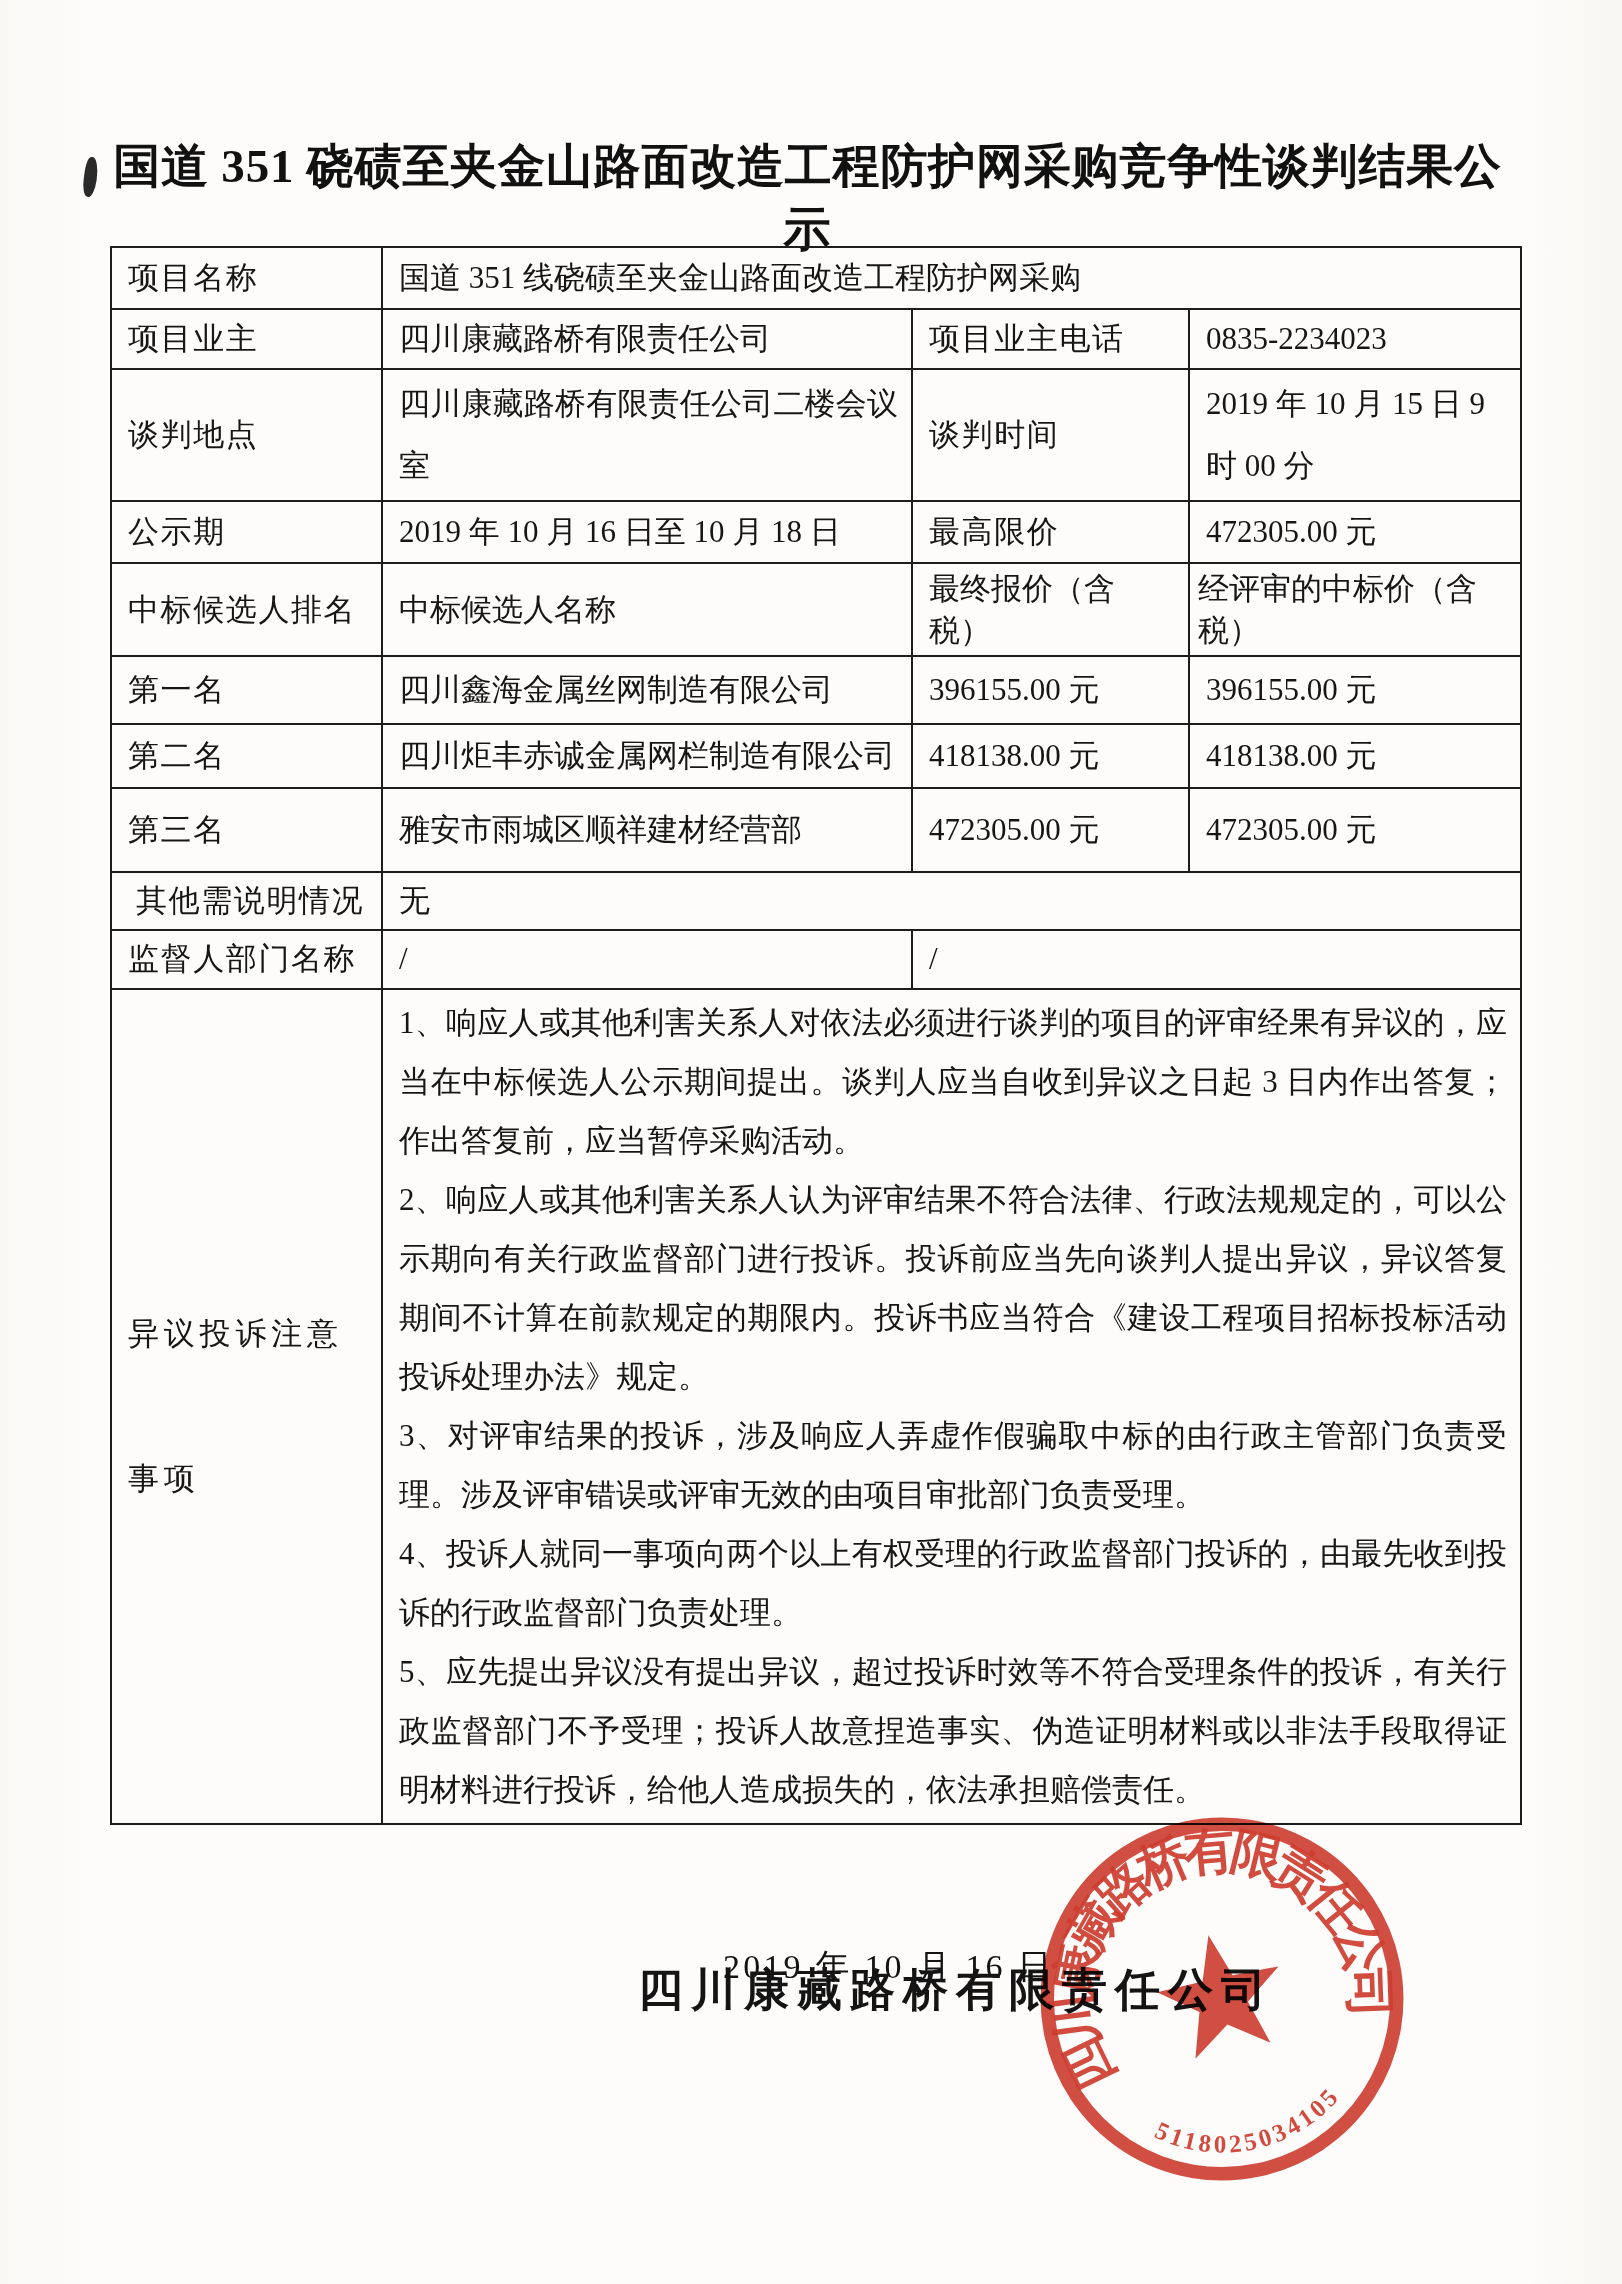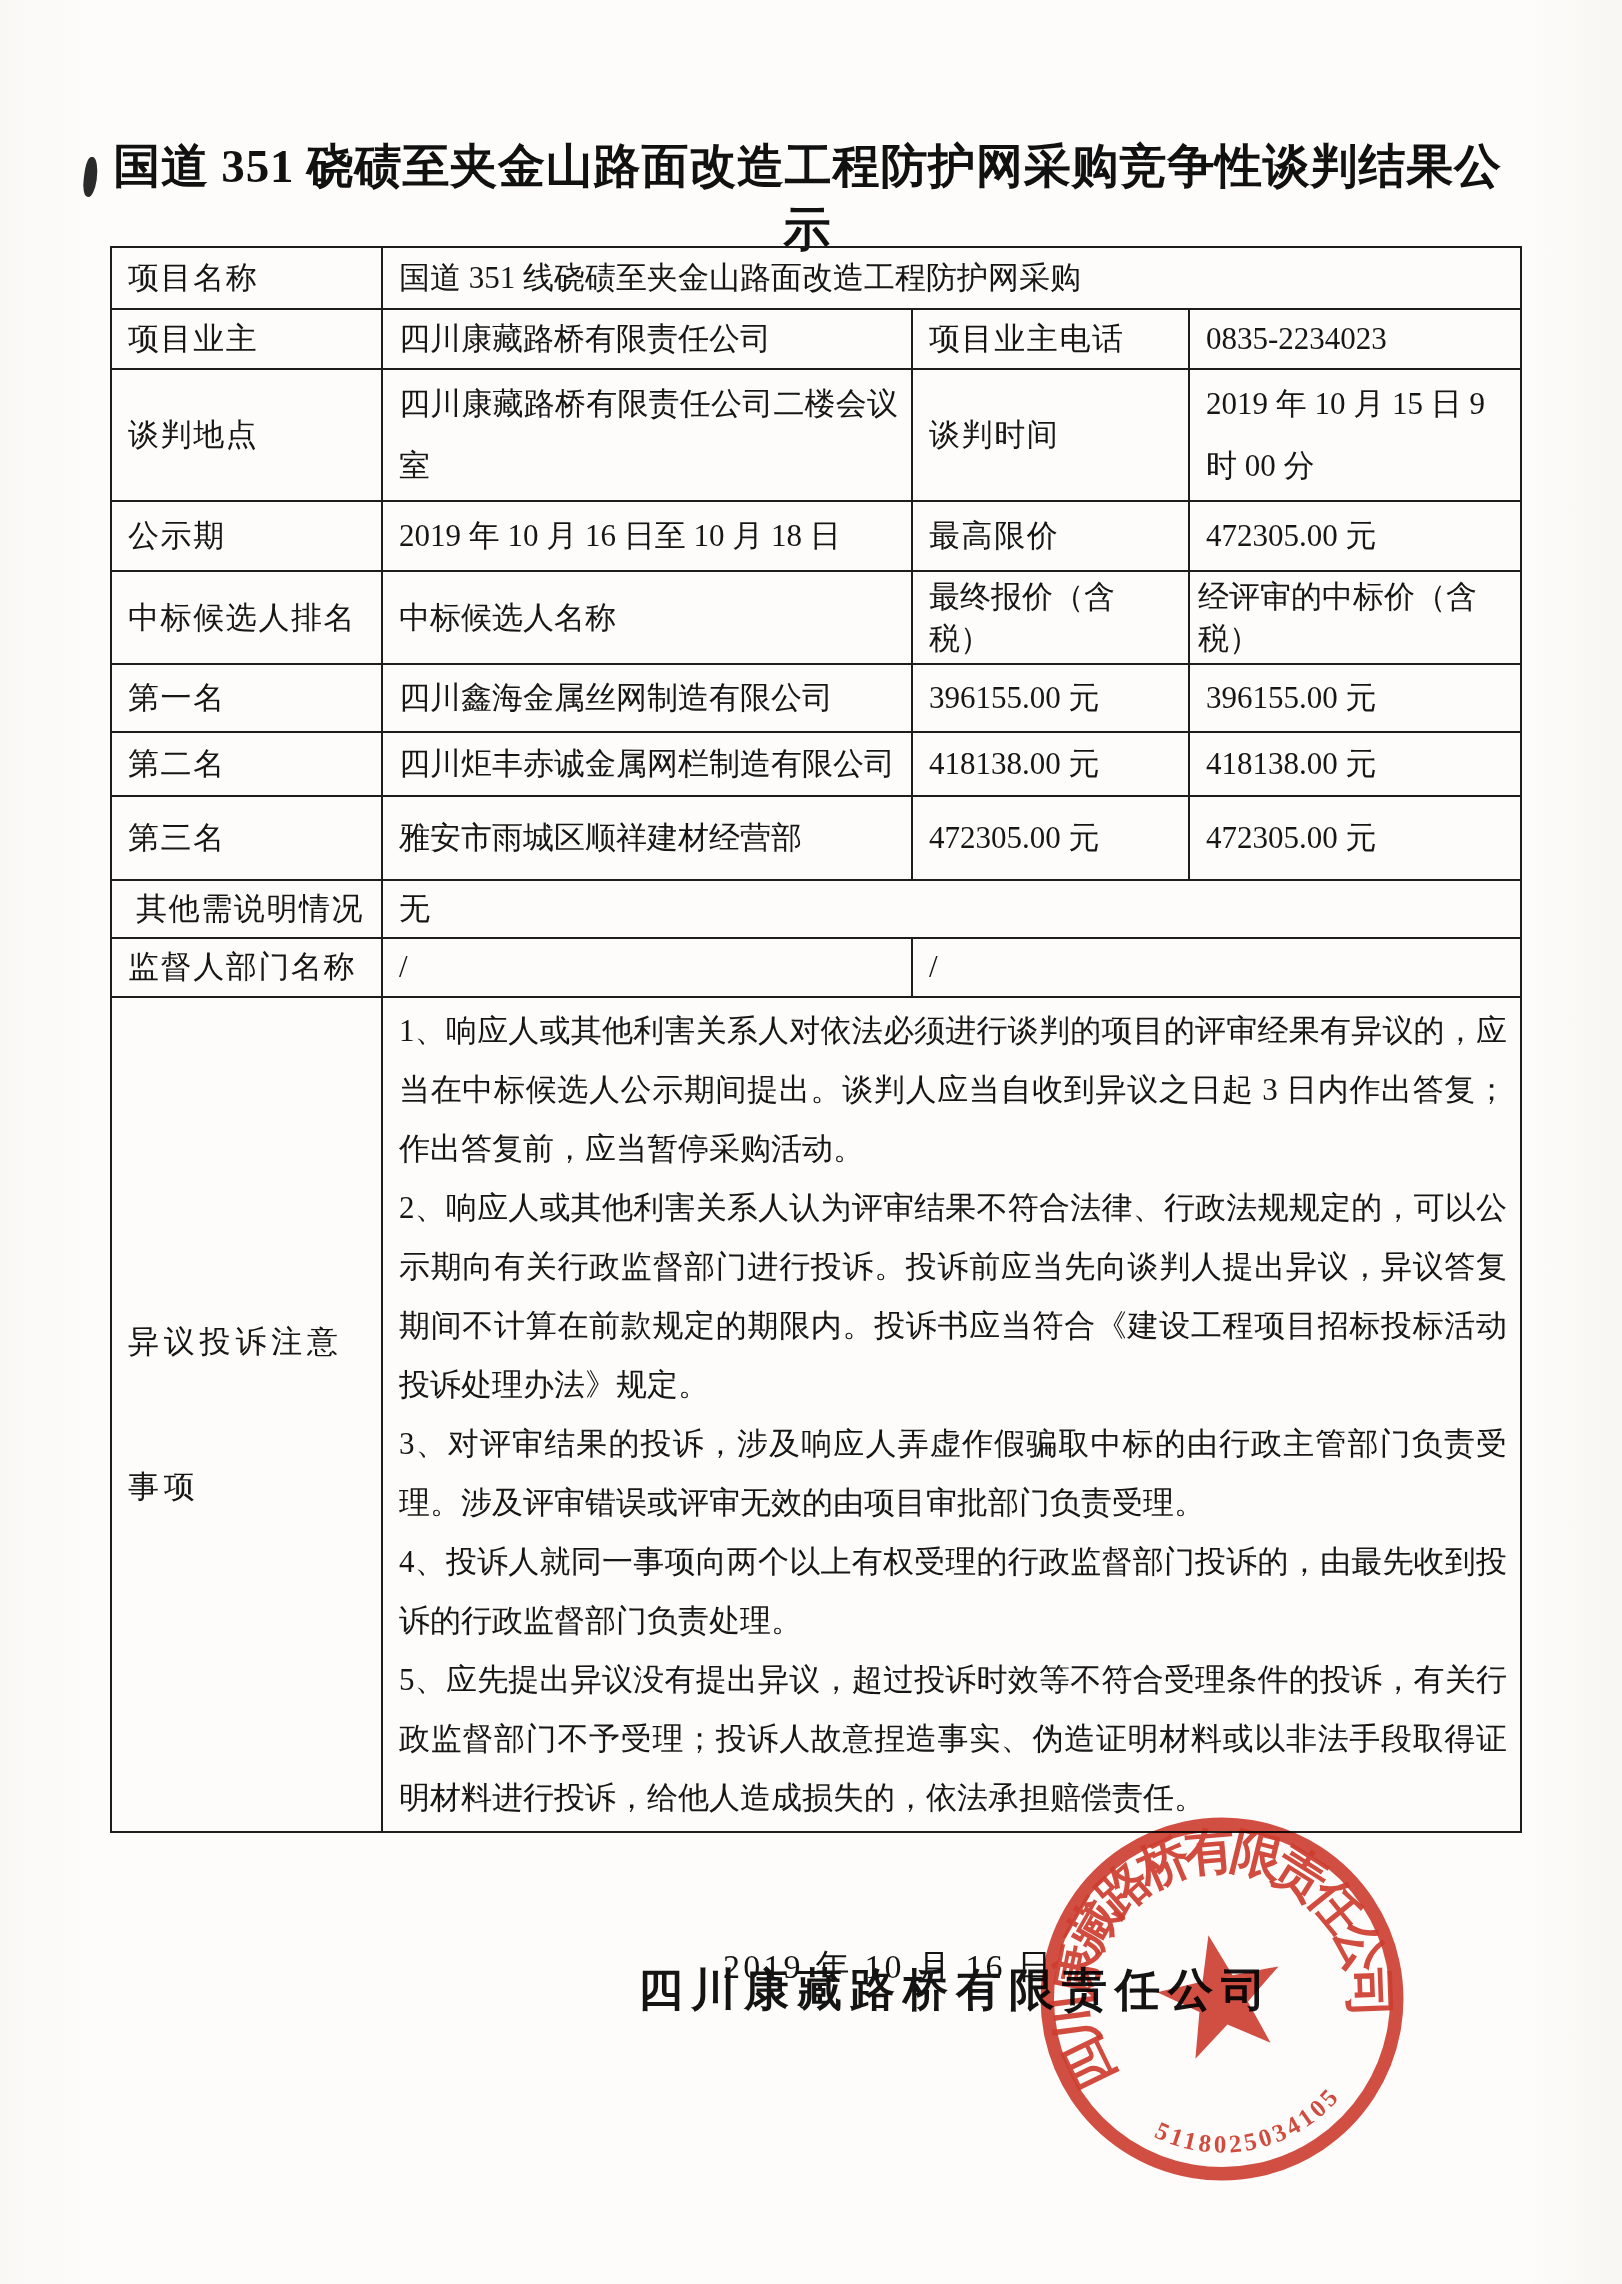--- a/index.html
+++ b/index.html
@@ -31,21 +31,21 @@
     border-collapse:collapse;table-layout:fixed;
   }
   table.info td{
     border:2.4px solid #1d1d1d;
     font-size:31px;color:#161616;
     padding:3.2px 13px 3.2px 16px;
     vertical-align:middle;
     overflow:hidden;
   }
   tr.r1{height:62px;} tr.r2{height:60px;} tr.r3{height:126px;}
-  tr.r4{height:70px;} tr.r5{height:80px;} tr.r6{height:68px;}
+  tr.r4{height:62px;} tr.r5{height:80px;} tr.r6{height:68px;}
   tr.r7{height:64px;} tr.r8{height:84px;} tr.r9{height:58px;border-radius:17px;}
   tr.r10{height:59px;} tr.r11{height:835px;}
   td.lbl{letter-spacing:1.6px;}
   tr.r3 td{line-height:2.0;}
   td.notes-label{
     vertical-align:middle;line-height:145px;letter-spacing:4.8px;padding-right:22.5px;
   }
   td.notes{
     vertical-align:middle;padding:4.8px 17.7px 4.8px 16px;
   }

